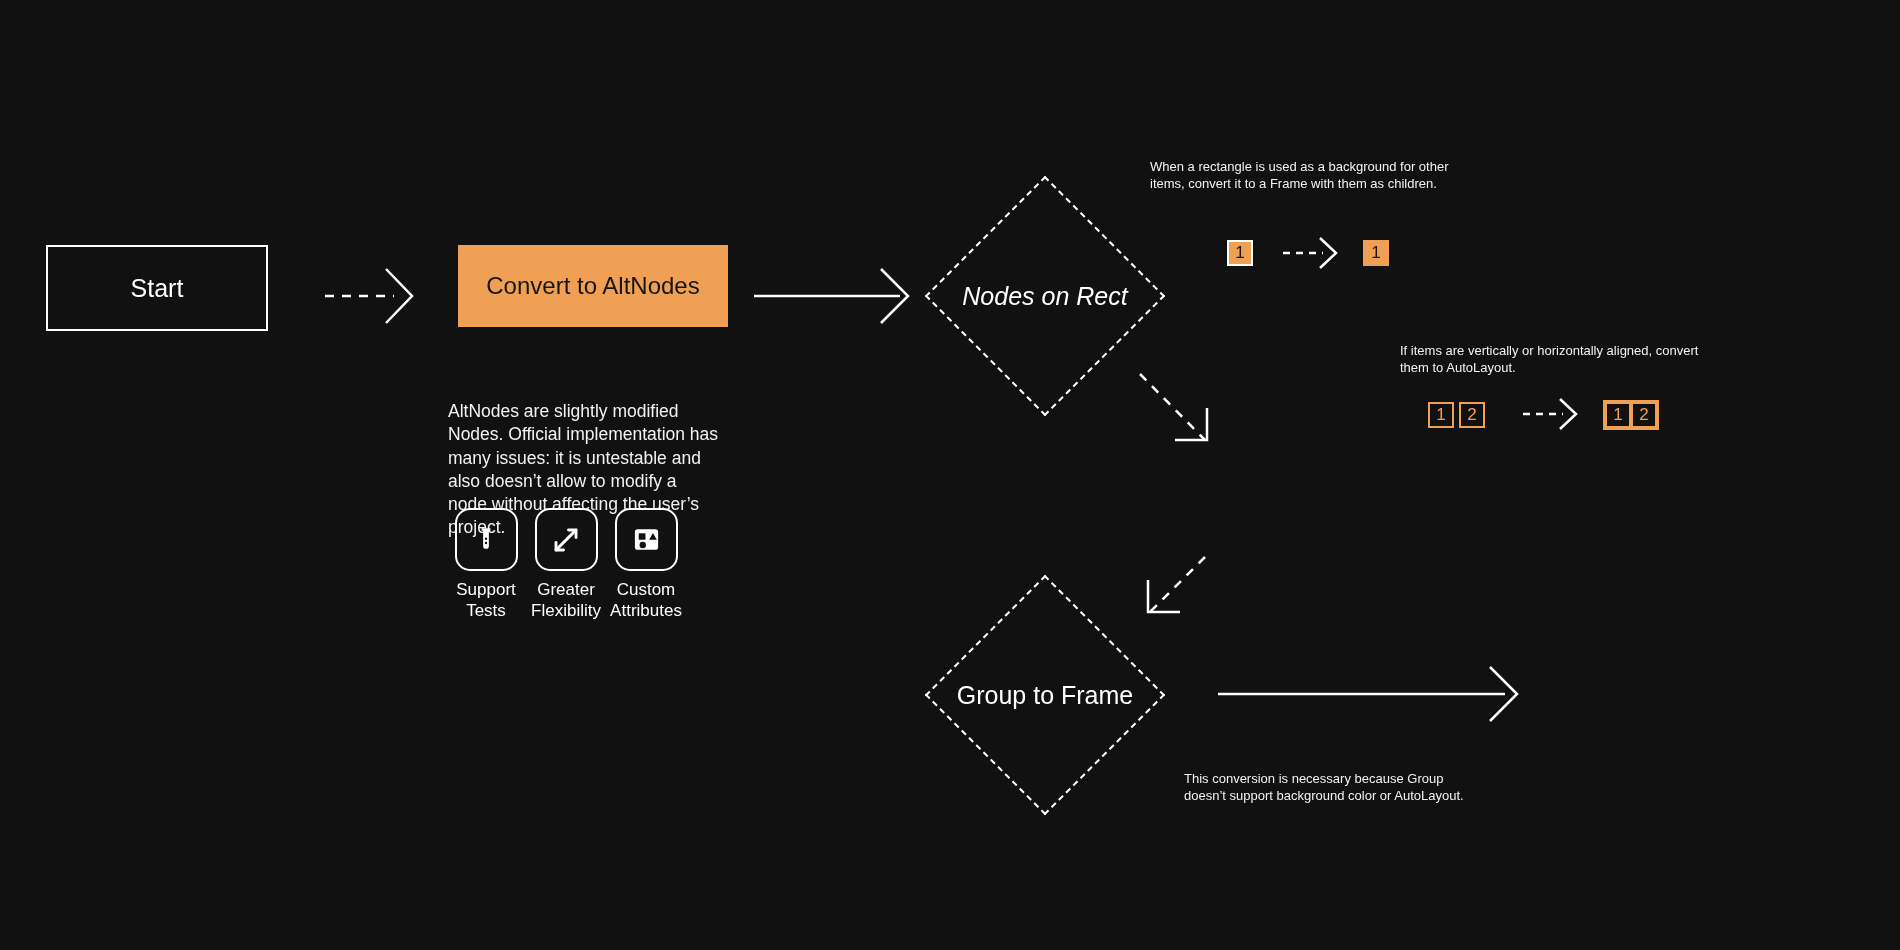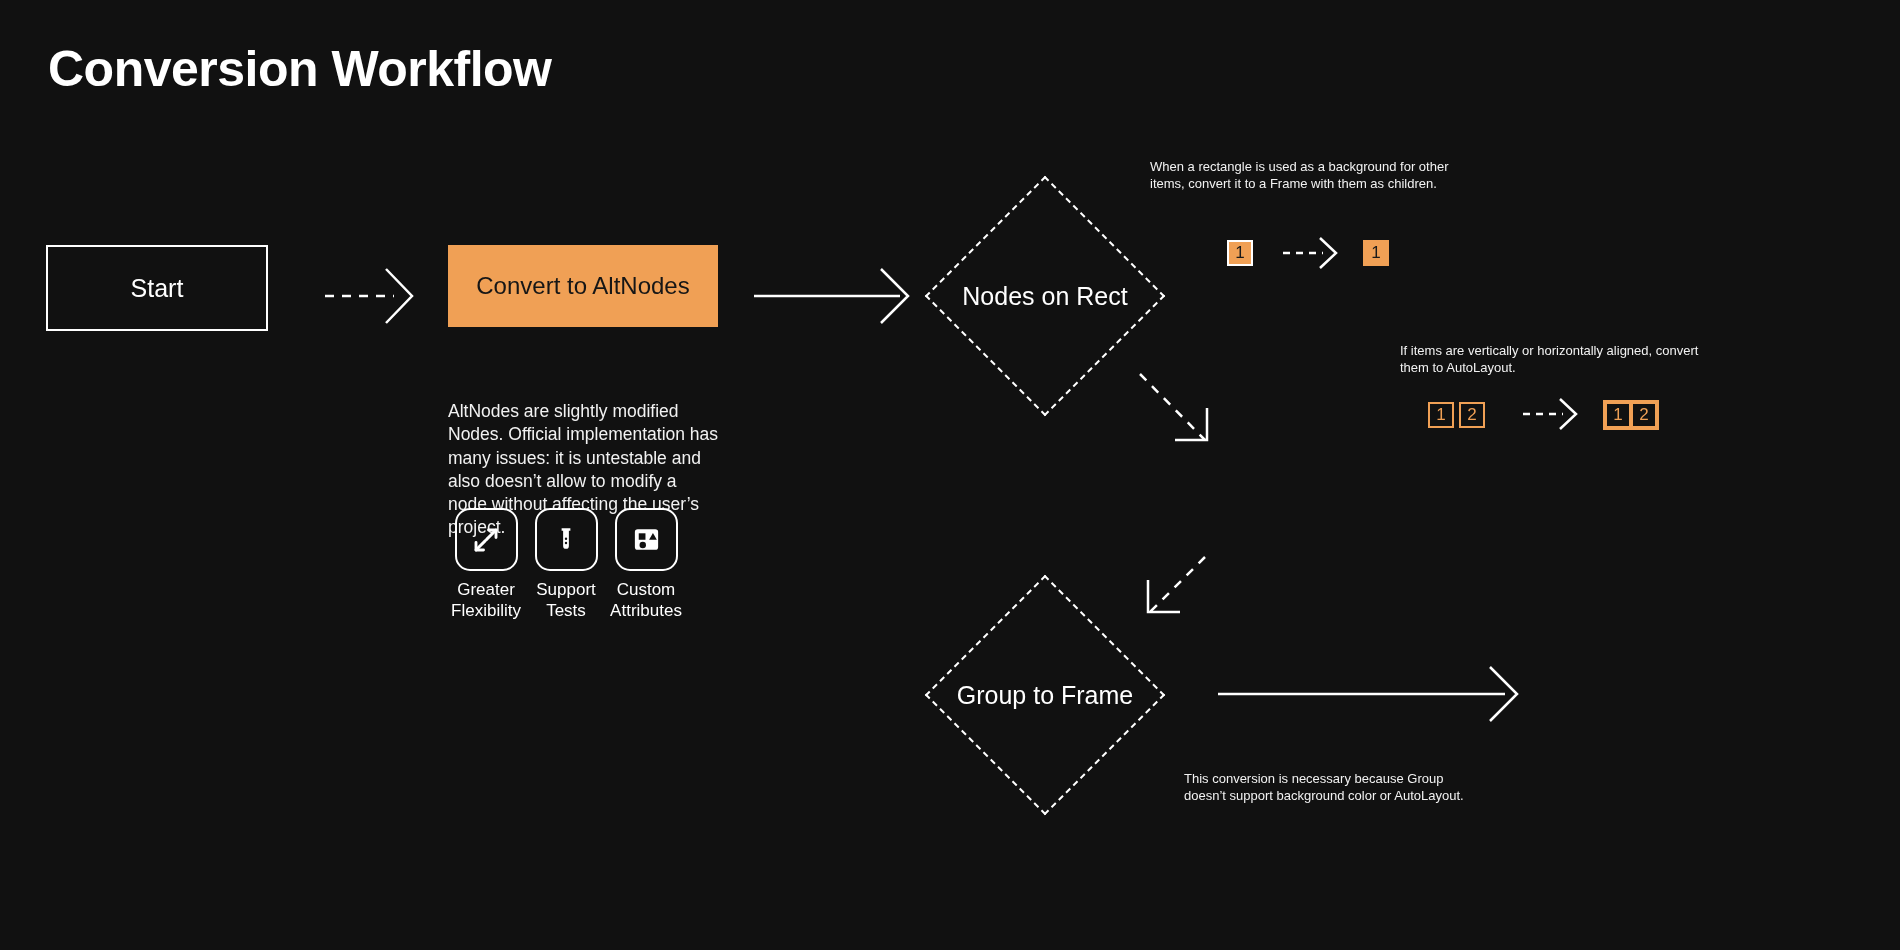--- a/index.html
+++ b/index.html
@@ -95,21 +95,20 @@
   }
 
   
   #links { position: absolute; left: 0; top: 0; width: 1900px; height: 950px; pointer-events: none; }
 </style>
 </head>
 <body>
 
 <div id="canvas">
 
-  <div class="page-title">Conversion Workflow</div>
 
   <svg id="links" viewBox="0 0 1900 950">
 
     <g>
       <line x1="325" y1="296" x2="394" y2="296" stroke="#ffffff" stroke-width="2.5" stroke-dasharray="9 8"></line>
       <polyline points="386,269 412,296 386,323" fill="none" stroke="#ffffff" stroke-width="2.5"></polyline>
     </g>
 
     <g>
       <line x1="754" y1="296" x2="900" y2="296" stroke="#ffffff" stroke-width="2.5"></line>
@@ -140,74 +139,74 @@
     <g>
       <line x1="1523" y1="414" x2="1563" y2="414" stroke="#ffffff" stroke-width="2.5" stroke-dasharray="7 6"></line>
       <polyline points="1560,399 1576,414 1560,429" fill="none" stroke="#ffffff" stroke-width="2.5"></polyline>
     </g>
   </svg>
 
   <div class="term-box" style="left:46px; top:245px; width:222px; height:86px;">
     <span>Start</span>
   </div>
 
-  <div class="process-box" style="left:448px; top:245px; width:270px; height:82px;">
+  <div class="process-box" style="left:458px; top:245px; width:270px; height:82px;">
     <span>Convert to AltNodes</span>
   </div>
 
   <div class="body-note" style="left:448px; top:352px; width:272px;margin-top:48px;">AltNodes are slightly modified Nodes. Official implementation has many issues: it is untestable and also doesn’t allow to modify a node without affecting the user’s project.</div>
 
   <div class="features" style="left:453px; top:508px;">
+
+    <div class="feature">
+      <div class="feature-icon">
+        <svg width="30" height="30" viewBox="0 0 24 24">
+          <path d="M8.5 2.5 h7 v2 h-1.2 v12.2 a2.3 2.3 0 0 1 -4.6 0 v-12.2 h-1.2 z" fill="#ffffff"></path>
+          <circle cx="12" cy="11" r="0.95" fill="#111111"></circle>
+          <circle cx="12" cy="14.4" r="0.95" fill="#111111"></circle>
+        </svg>
+      </div>
+      <div class="feature-label">
+        <span>Support</span><br>
+        <span>Tests</span>
+      </div>
+    </div>
 
     <div class="feature">
       <div class="feature-icon">
         <svg width="30" height="30" viewBox="0 0 24 24" fill="none" stroke="#ffffff" stroke-width="2.3" stroke-linecap="round" stroke-linejoin="round">
           <polyline points="14,4 20,4 20,10"></polyline>
           <polyline points="10,20 4,20 4,14"></polyline>
           <line x1="20" y1="4" x2="12.5" y2="11.5"></line>
           <line x1="4" y1="20" x2="11.5" y2="12.5"></line>
         </svg>
       </div>
       <div class="feature-label">
         <span>Greater</span><br>
         <span>Flexibility</span>
       </div>
     </div>
 
     <div class="feature">
       <div class="feature-icon">
-        <svg width="30" height="30" viewBox="0 0 24 24">
-          <path d="M8.5 2.5 h7 v2 h-1.2 v12.2 a2.3 2.3 0 0 1 -4.6 0 v-12.2 h-1.2 z" fill="#ffffff"></path>
-          <circle cx="12" cy="11" r="0.95" fill="#111111"></circle>
-          <circle cx="12" cy="14.4" r="0.95" fill="#111111"></circle>
-        </svg>
-      </div>
-      <div class="feature-label">
-        <span>Support</span><br>
-        <span>Tests</span>
-      </div>
-    </div>
-
-    <div class="feature">
-      <div class="feature-icon">
         <svg width="31" height="31" viewBox="0 0 24 24">
           <rect x="3" y="4" width="18" height="16" rx="2.2" fill="#ffffff"></rect>
           <rect x="6" y="7.2" width="5.2" height="5" fill="#111111"></rect>
           <polygon points="17,7 20,12.2 14,12.2" fill="#111111"></polygon>
           <circle cx="9.1" cy="16.2" r="2.5" fill="#111111"></circle>
         </svg>
       </div>
       <div class="feature-label">
         <span>Custom</span><br>
         <span>Attributes</span>
       </div>
     </div>
   </div>
 
-  <div class="diamond-wrap" style="left:960px; top:211px; width:170px; height:170px;">
+  <div class="diamond-wrap" style="left:960px; top:211px; width:170px; height:170px;font-style:italic;">
     <div class="diamond-shape"></div>
     <div class="diamond-label">Nodes on Rect</div>
   </div>
 
 
   <div class="diamond-wrap" style="left:960px; top:610px; width:170px; height:170px;">
     <div class="diamond-shape"></div>
     <div class="diamond-label">Group to Frame</div>
   </div>
 

